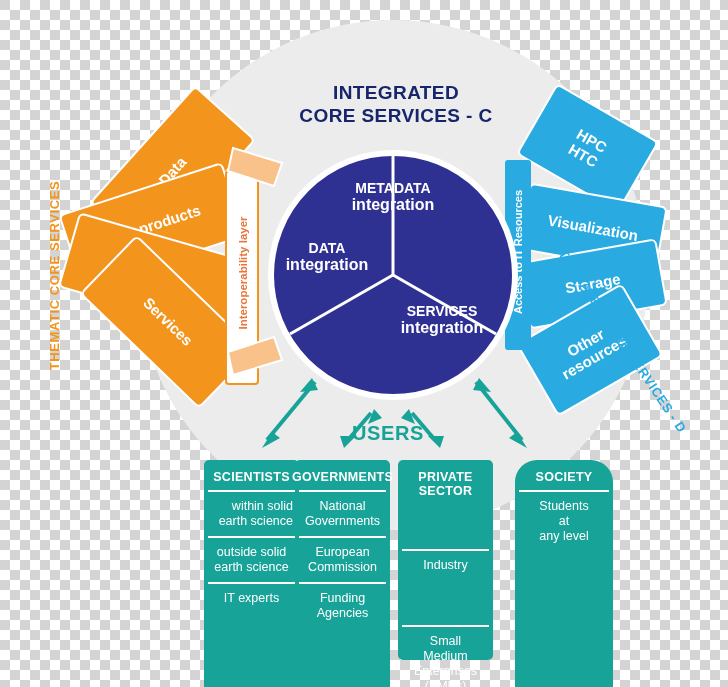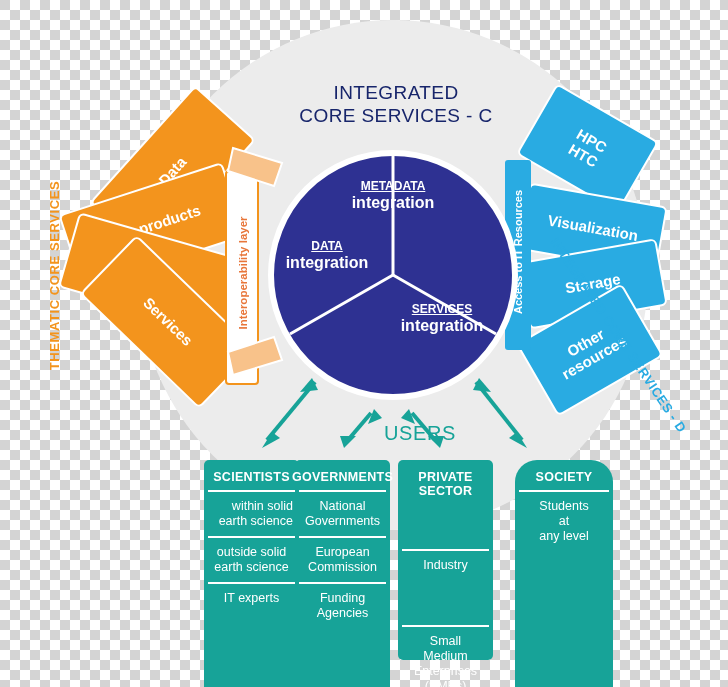--- a/index.html
+++ b/index.html
@@ -35,27 +35,27 @@
   .core-circle{
     position:absolute;left:268px;top:150px;width:250px;height:250px;
     border-radius:50%;
     background:#2e3192;
     border:6px solid #ffffff;
     box-sizing:border-box;
   }
   .core-label{
     position:absolute;color:#ffffff;text-align:center;font-weight:600;line-height:1.15;
   }
-  .core-label .u{text-decoration:underline;font-size:12px;display:block;}
+  .core-label .u{font-size:14px;display:block;}
   .core-label .n{font-size:16px;display:block;}
 
   
   .headline{
     position:absolute;left:286px;top:82px;width:220px;
-    text-align:center;color:#17256b;font-weight:normal;font-size:19px;
+    text-align:center;color:#17256b;font-weight:bold;font-size:19px;
     line-height:1.2;letter-spacing:.4px;
   }
 
   
   .side-title{
     position:absolute;color:#f3941d;font-weight:bold;font-size:13px;letter-spacing:.6px;
     white-space:nowrap;
   }
   .side-title.right{color:#29abe2;}
 
@@ -77,23 +77,22 @@
     background:#29abe2;border-radius:3px;
   }
   .access span{
     position:absolute;left:-70px;top:86px;width:166px;text-align:center;
     color:#ffffff;font-size:11px;font-weight:bold;
     transform:rotate(-90deg);white-space:nowrap;
   }
 
   
   .users-title{
-    position:absolute;left:352px;top:422px;color:#17a398;font-weight:normal;font-size:20px;
+    position:absolute;left:352px;top:422px;color:#17a398;font-weight:bold;font-size:20px;
     letter-spacing:.6px;
-    margin-left:32px;
   }
   .user-col{
     position:absolute;top:460px;width:95px;
     background:#17a398;border-radius:5px;color:#ffffff;
     box-sizing:border-box;padding:6px 4px 8px 4px;
     display:flex;flex-direction:column;align-items:center;
   }
   .user-col .ttl{
     font-size:12.5px;font-weight:bold;letter-spacing:.3px;text-align:center;
     padding:4px 0 6px 0;

